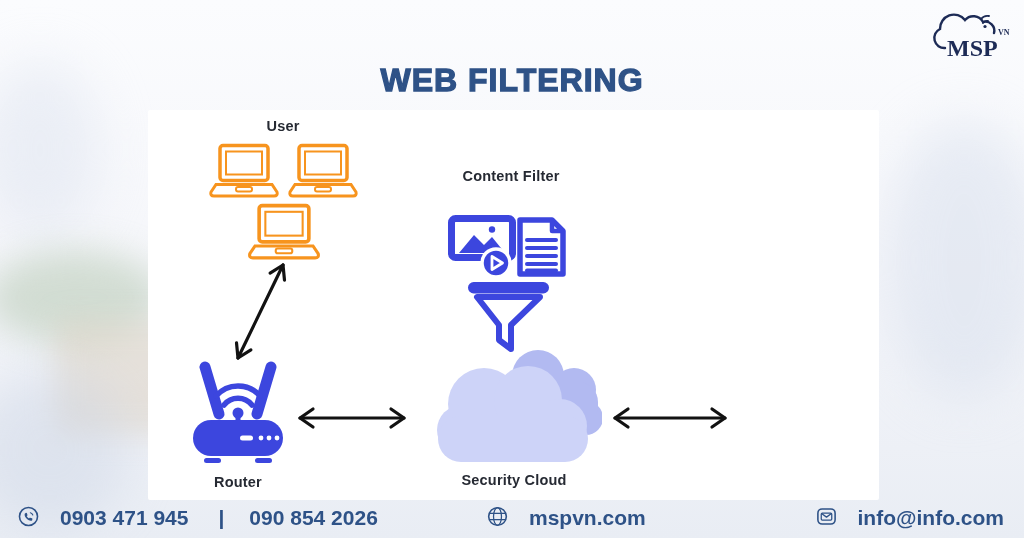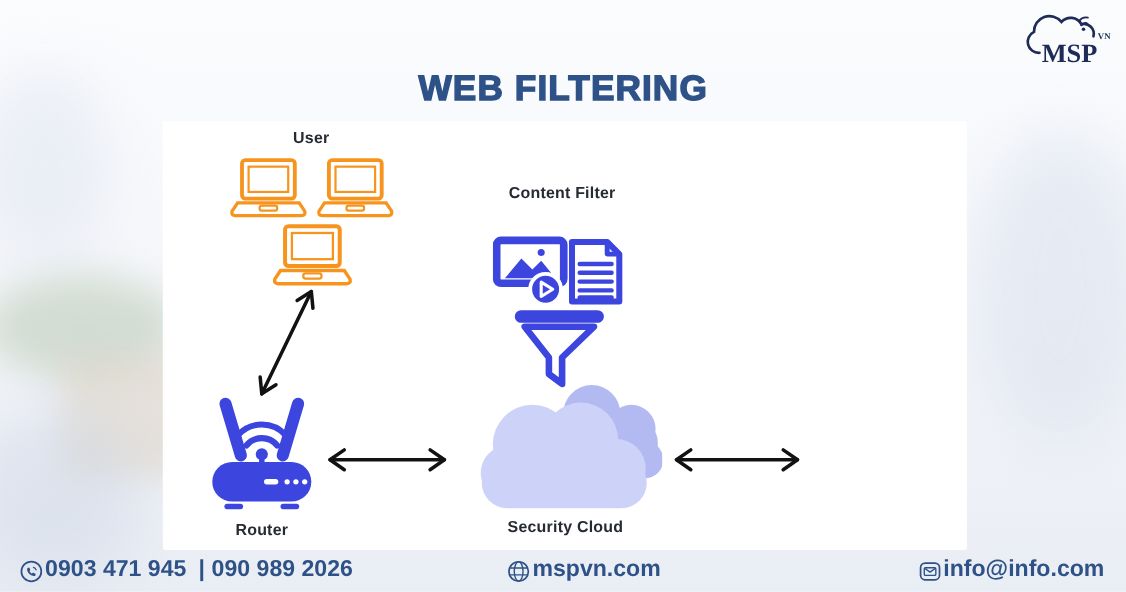--- a/index.html
+++ b/index.html
@@ -64,25 +64,25 @@
   .white-stroke{ stroke:#ffffff; fill:none; }
   .orange-stroke{ stroke:var(--accent-orange,#f7941e); fill:none; }
   .cloud-front-fill{ fill:var(--cloud-front,#cdd3f8); }
   .cloud-back-fill { fill:var(--cloud-back,#b2baf1); }
   .navy-stroke { stroke:var(--logo-navy,#1d2b56); fill:none; }
   .navy-fill   { fill:var(--logo-navy,#1d2b56); }
   .footer-stroke{ stroke:var(--footer-blue,#2e5287); fill:none; }
   .footer-fill { fill:var(--footer-blue,#2e5287); }
 
   .contact {
-    position:absolute; top:506px; display:flex; align-items:flex-end; gap:2px;
+    position:absolute; top:506px; display:flex; align-items:flex-start; gap:21px;
     font-weight:700; font-size:21px; color:var(--footer-blue,#2e5287); white-space:nowrap;
   }
   .contact-phones { left:18px; }
-  .contact-web    { left:461px; }
+  .contact-web    { left:487px; }
   .contact-email  { right:20px; }
   .sep { margin:0 4px 0 9px; font-weight:700; }
 </style>
 </head>
 <body style="--title-blue: #2e5287; --accent-orange: #f7941e; --icon-blue: #3c46de; --cloud-front: #cdd3f8; --cloud-back: #b2baf1; --label-dark: #262a33; --footer-blue: #2e5287; --logo-navy: #1d2b56; --arrow-black: #121212; --panel-white: #ffffff;">
 
 <div class="bg-blob blob-window2"></div>
 <div class="bg-blob blob-plant"></div>
 <div class="bg-blob blob-box"></div>
 <div class="bg-blob blob-floor"></div>
@@ -223,21 +223,21 @@
 </div>
 
 <div class="contact contact-phones">
   <svg width="21" height="21" viewBox="0 0 20 20">
     <circle cx="10" cy="10" r="8.6" class="footer-stroke" stroke-width="1.5"></circle>
     <path d="M6.4,7.5 c-0.5,1.5 0.6,3.7 2.2,5 c1.6,1.3 3.6,1.8 4.8,1.2 l0.3,-1.1 c0.1,-0.4 -0.1,-0.8 -0.5,-0.9 l-1.5,-0.5 c-0.3,-0.1 -0.7,0 -0.9,0.3 l-0.3,0.4 c-0.9,-0.5 -1.7,-1.3 -2.2,-2.2 l0.4,-0.3 c0.3,-0.2 0.4,-0.6 0.3,-0.9 L8.5,7 c-0.1,-0.4 -0.5,-0.6 -0.9,-0.5 Z" class="footer-fill"></path>
     <path d="M11.8,6.4 a3.4,3.4 0 0 1 2.3,2.2" class="footer-stroke" stroke-width="1.1" stroke-linecap="round"></path>
   </svg>
   <span>0903 471 945</span>
   <span class="sep">|</span>
-  <span>090 989 2026</span>
+  <span>090 854 2026</span>
 </div>
 
 <div class="contact contact-web">
   <svg width="21" height="21" viewBox="0 0 20 20">
     <circle cx="10" cy="10" r="8.4" class="footer-stroke" stroke-width="1.5"></circle>
     <ellipse cx="10" cy="10" rx="3.8" ry="8.4" class="footer-stroke" stroke-width="1.2"></ellipse>
     <line x1="2.2" y1="7" x2="17.8" y2="7" class="footer-stroke" stroke-width="1.2"></line>
     <line x1="2.2" y1="13" x2="17.8" y2="13" class="footer-stroke" stroke-width="1.2"></line>
   </svg>
   <span>mspvn.com</span>

